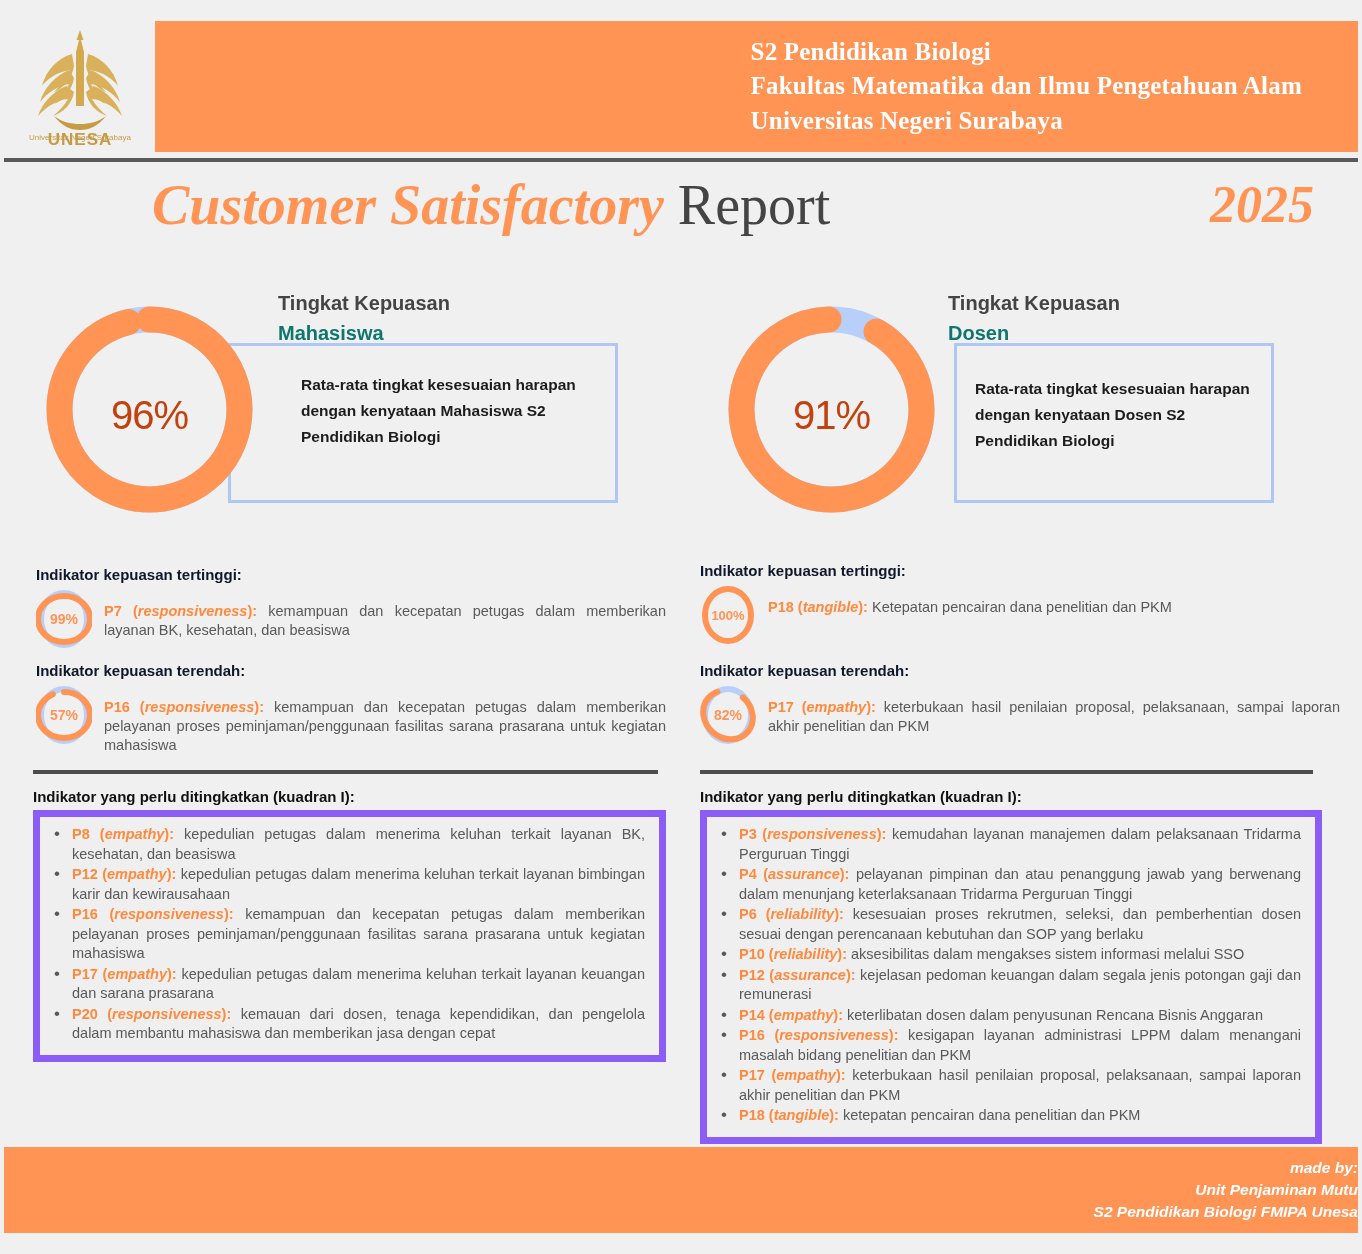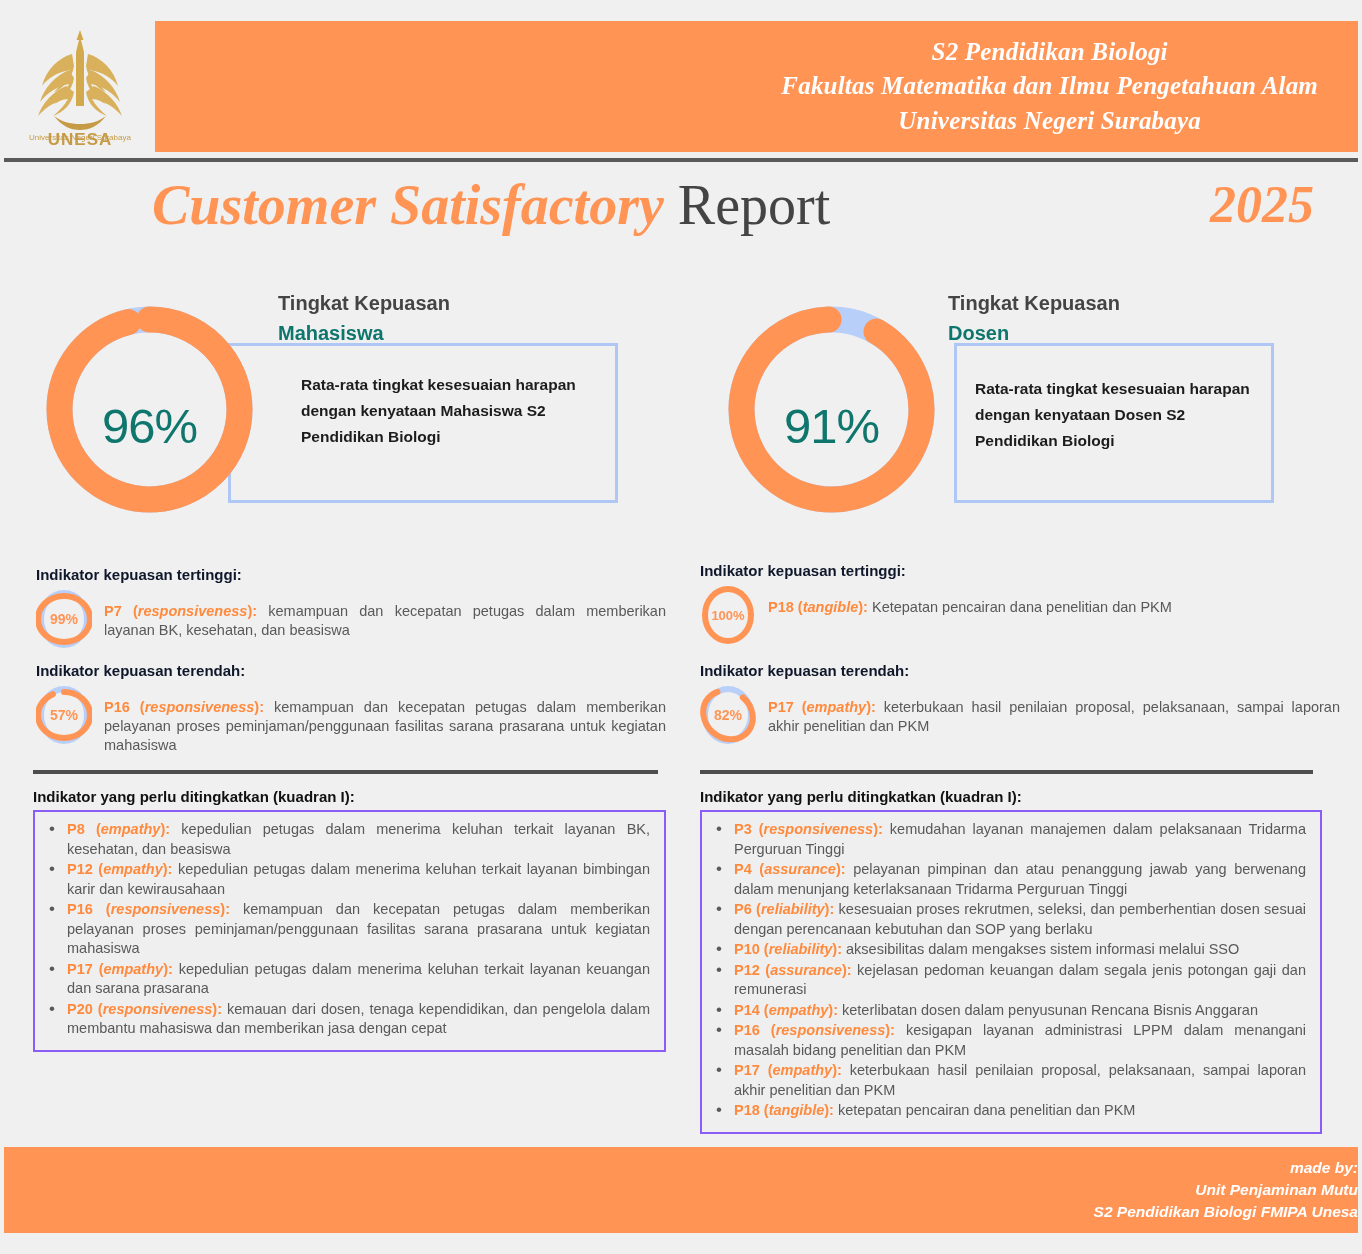--- a/index.html
+++ b/index.html
@@ -13,23 +13,23 @@
   .page{position:relative;width:1362px;height:1254px;background:#f0f0f0;}
 
   
   .header-bar{
     position:absolute;left:155px;top:21px;width:1203px;height:131px;
     background:#FF9455;
     box-sizing:border-box;
     display:flex;align-items:center;justify-content:flex-end;
   }
   .header-lines{
-    text-align:center;color:#ffffff;padding-right:40px;
+    text-align:left;color:#ffffff;padding-right:56px;
     font-family:"Liberation Serif", serif;
-    font-weight:bold;font-style:italic;
+    font-weight:bold;
     font-size:25px;line-height:1.38;
     letter-spacing:.2px;
   }
   .logo{
     position:absolute;left:14px;top:20px;width:132px;height:130px;
   }
 
   .hr-top{
     position:absolute;left:4px;top:158px;width:1354px;height:4px;
     background:#5a5a5a;
@@ -56,23 +56,23 @@
   
   .panel{position:absolute;top:280px;width:660px;height:860px;}
   .panel.left{left:18px;}
   .panel.right{left:700px;}
 
   
   .topblock{position:relative;height:270px;}
   .big-donut{position:absolute;left:24px;top:22px;width:215px;height:215px;}
   .big-donut svg{display:block;}
   .donut-label{
-    position:absolute;left:0;top:16px;width:215px;height:215px;
+    position:absolute;left:0;top:6px;width:215px;height:215px;
     display:flex;align-items:center;justify-content:center;
-    color:#0f766e;font-size:49px;font-weight:normal;
+    color:#c2410c;font-size:40px;font-weight:normal;
     font-family:"Liberation Sans", sans-serif;
     letter-spacing:-1px;
   }
   .blue-box{
     position:absolute;left:210px;top:63px;width:390px;height:160px;
     border:3px solid #AFC7F5;background:transparent;box-sizing:border-box;
   }
   .blue-box-text{
     position:absolute;left:283px;top:92px;width:300px;
     font-size:15.5px;line-height:26px;color:#1c1c1c;font-weight:bold;
@@ -118,21 +118,21 @@
   .panel.right .hr-mid{left:0px;width:613px;}
 
   .quad-title{
     position:absolute;left:15px;top:508px;width:630px;
     font-size:15px;font-weight:bold;color:#111111;
   }
   .panel.right .quad-title{left:0px;}
 
   .quad-box{
     position:absolute;left:15px;top:530px;width:633px;
-    border:2px solid #8b5cf6;background:#efefef;box-sizing:border-box;
+    border:7px solid #8b5cf6;background:#efefef;box-sizing:border-box;
     padding:8px 14px 10px 10px;
   }
   .panel.right .quad-box{left:0px;width:622px;}
 
   .quad-list{margin:0;padding:0 0 0 22px;list-style:none;}
   .quad-list li{
     position:relative;
     font-size:14.5px;line-height:19.5px;color:#595959;
     text-align:justify;margin:0 0 1px 0;
   }

